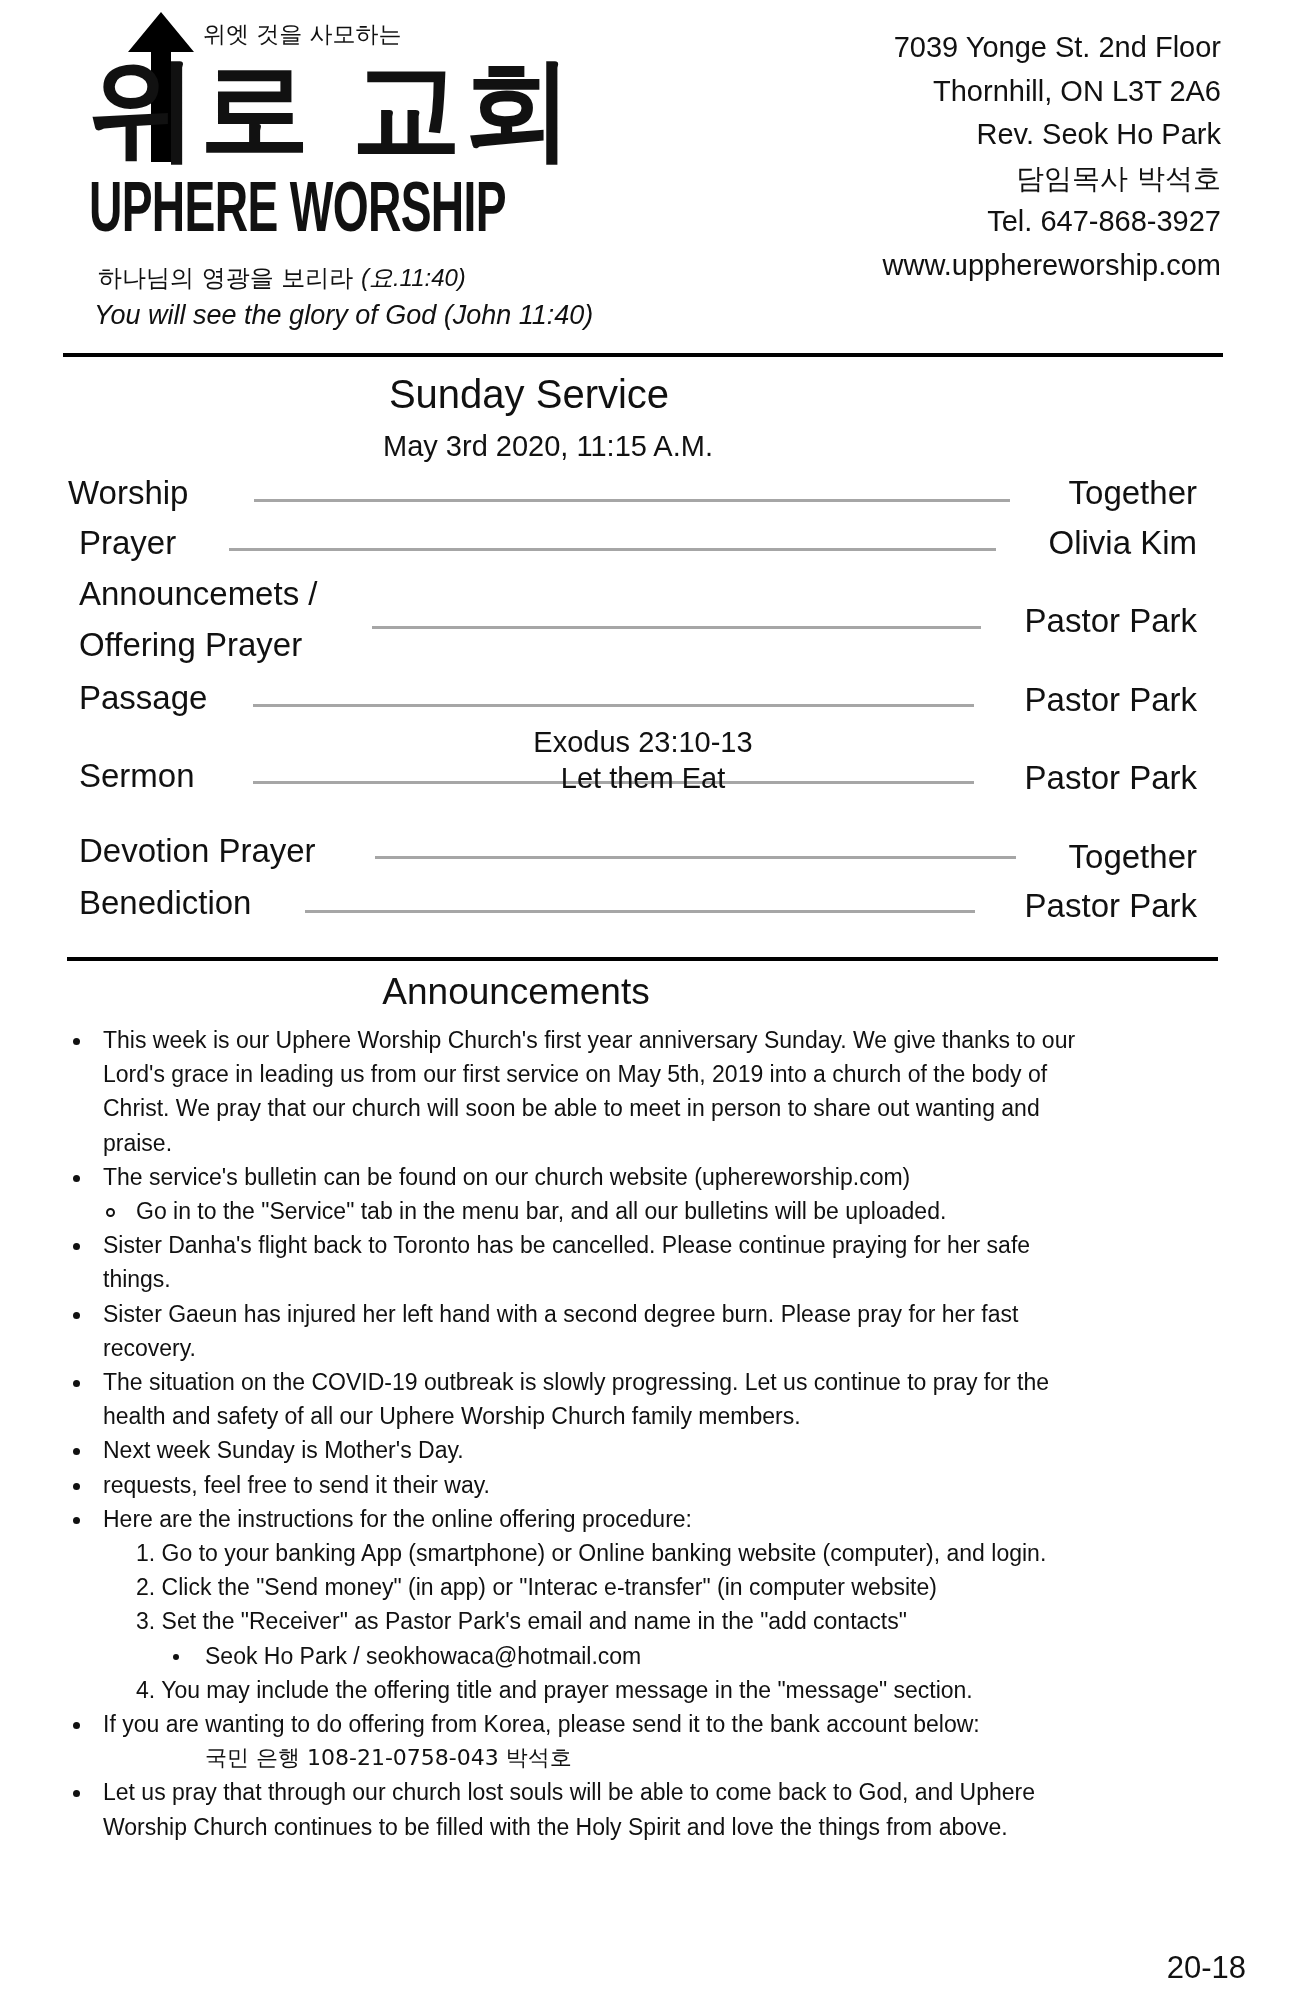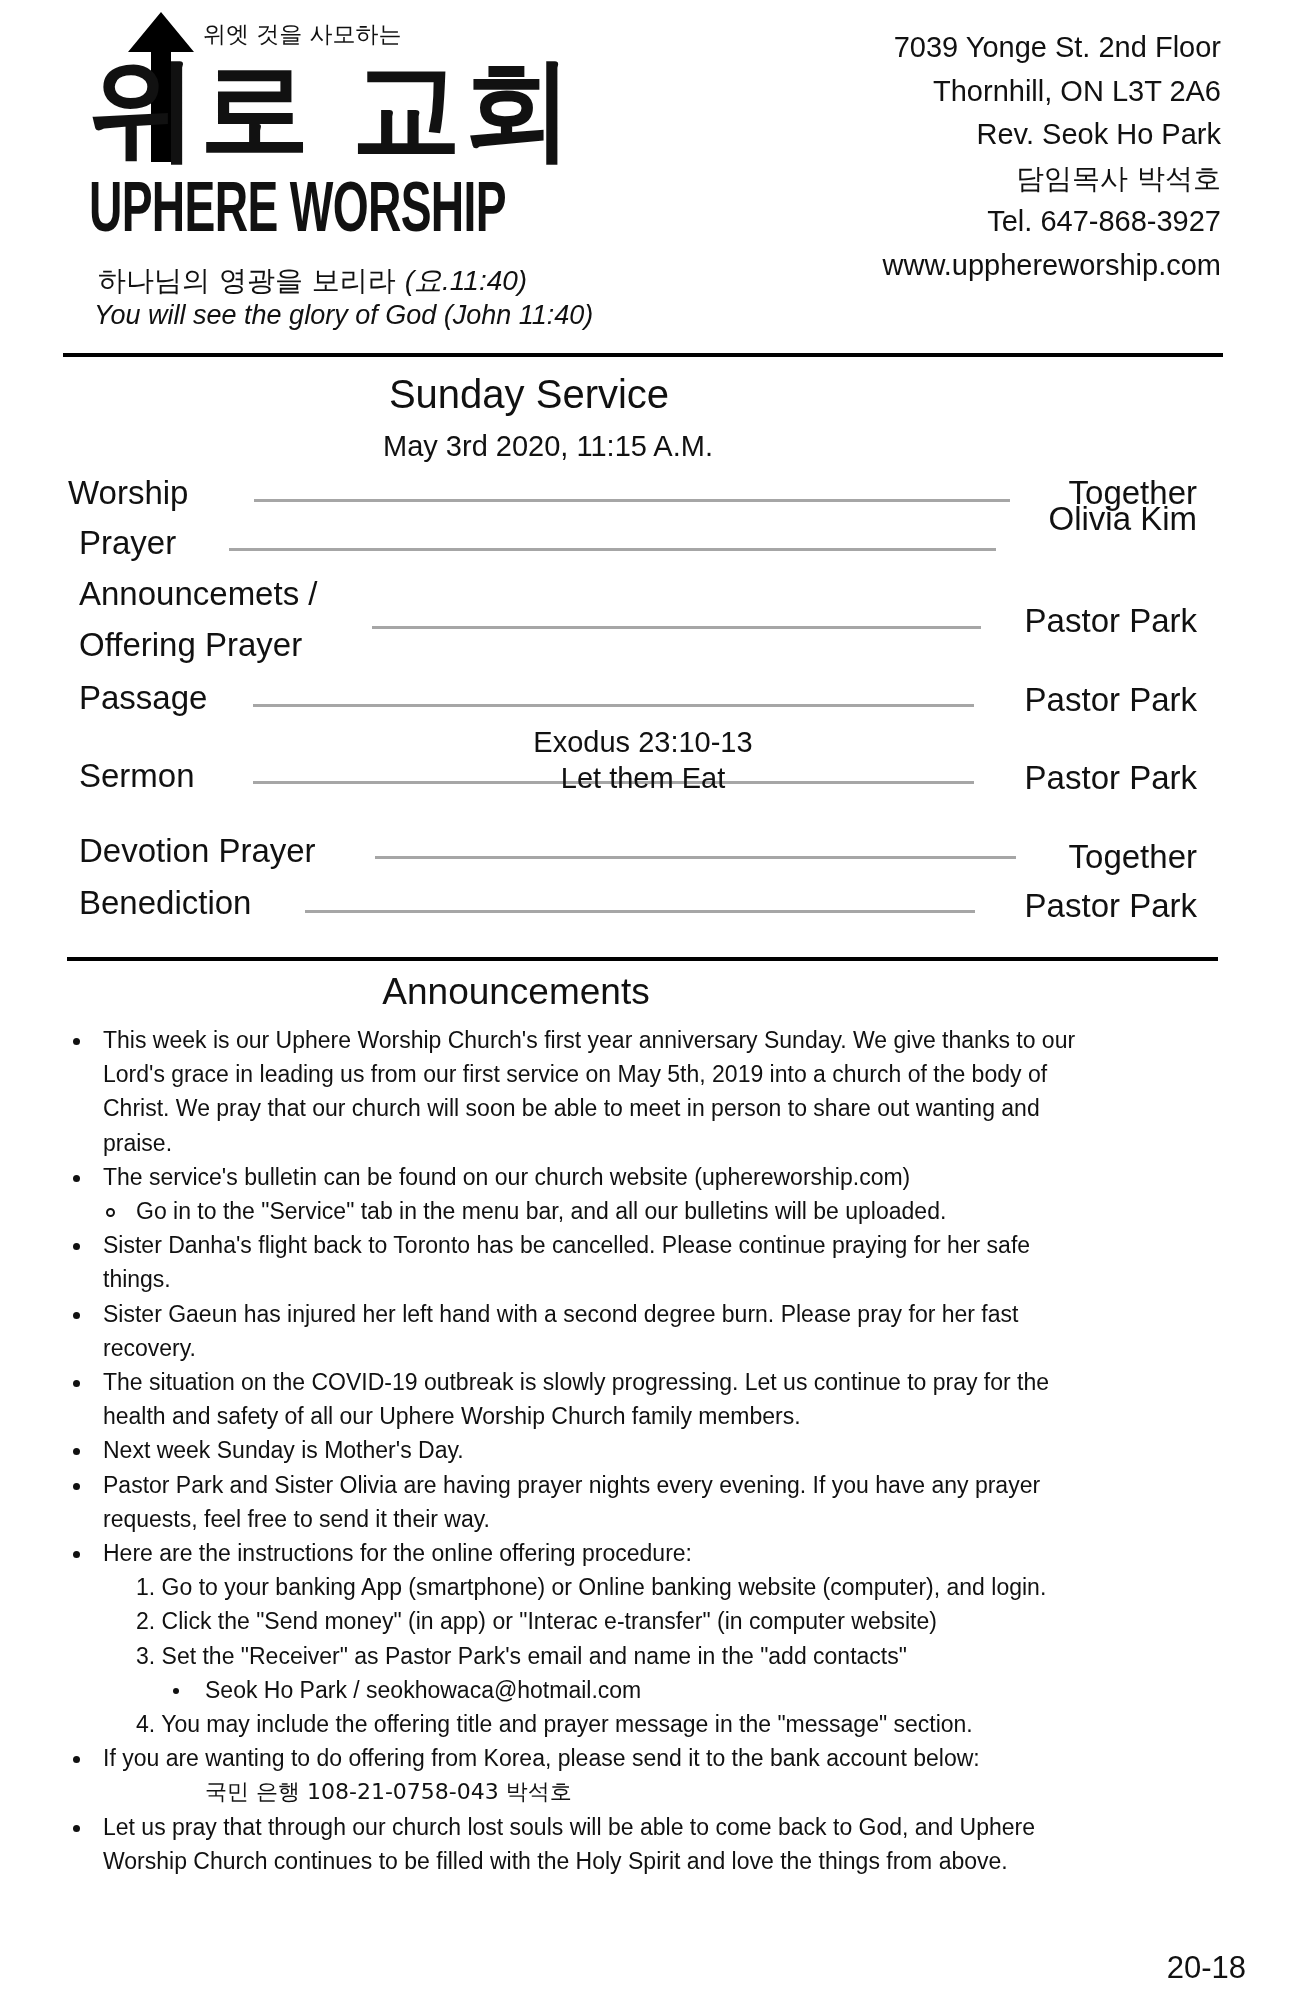--- a/index.html
+++ b/index.html
@@ -8,21 +8,21 @@
     .abs { position: absolute; white-space: nowrap; }
 
     
     .logo-arrow { position: absolute; left: 128px; top: 12px; width: 66px; height: 150px; }
     .tagline-kr { left: 203px; top: 19px; font-size: 23px; font-family: "DejaVu Sans", sans-serif; }
     .logo-kr { left: 88px; top: 52px; font-size: 112px; font-weight: bold; letter-spacing: 2px;
                font-family: "DejaVu Sans", sans-serif; line-height: 1; transform: scaleX(0.98); transform-origin: left top; }
     .logo-en { left: 89px; top: 172px; font-size: 70px; font-weight: bold; line-height: 1;
                font-family: "Liberation Sans Narrow", "Liberation Sans", sans-serif;
                transform: scaleX(0.66); transform-origin: left top; letter-spacing: -1px; }
-    .verse-kr { left: 98px; top: 262px; font-size: 28px; font-family: "DejaVu Sans", sans-serif; }
+    .verse-kr { left: 98px; top: 262px; font-size: 24px; font-family: "DejaVu Sans", sans-serif; }
     .verse-kr i { font-family: "Liberation Sans", sans-serif; }
     .verse-en { left: 94px; top: 300px; font-size: 27px; font-style: italic; }
 
     .contact { right: 73px; top: 26px; text-align: right; font-size: 29px; line-height: 43.5px; }
     .contact div { white-space: nowrap; }
     .contact .kr { font-family: "DejaVu Sans", sans-serif; font-size: 28px; }
 
     .divider { position: absolute; height: 4px; background: #000; }
 
     
@@ -78,21 +78,21 @@
 
 <div class="abs svc-title">Sunday Service</div>
 <div class="abs svc-date">May 3rd 2020, 11:15 A.M.</div>
 
 <div class="abs row-label" style="left:68px; top:474px;">Worship</div>
 <div class="leader" style="left:254px; top:499px; width:756px;"></div>
 <div class="abs row-right" style="top:474px;">Together</div>
 
 <div class="abs row-label" style="left:79px; top:524px;">Prayer</div>
 <div class="leader" style="left:229px; top:548px; width:767px;"></div>
-<div class="abs row-right" style="top:500px;">Olivia Kim</div>
+<div class="abs row-right" style="top:524px;">Olivia Kim</div>
 
 <div class="abs row-label" style="left:79px; top:575px;">Announcemets /</div>
 <div class="abs row-label" style="left:79px; top:626px;">Offering Prayer</div>
 <div class="leader" style="left:372px; top:626px; width:609px;"></div>
 <div class="abs row-right" style="top:602px;">Pastor Park</div>
 
 <div class="abs row-label" style="left:79px; top:679px;">Passage</div>
 <div class="leader" style="left:253px; top:704px; width:721px;"></div>
 <div class="abs row-right" style="top:681px;">Pastor Park</div>
 <div class="abs row-sub" style="top:726px;">Exodus 23:10-13</div>
@@ -136,21 +136,20 @@
         <div>recovery.</div>
       </li>
       <li class="bullet">
         <div>The situation on the COVID-19 outbreak is slowly progressing. Let us continue to pray for the</div>
         <div>health and safety of all our Uphere Worship Church family members.</div>
       </li>
       <li class="bullet">
         <div>Next week Sunday is Mother's Day.</div>
       </li>
       <li class="bullet">
-        <div>Pastor Park and Sister Olivia are having prayer nights every evening. If you have any prayer</div>
         <div>requests, feel free to send it their way.</div>
       </li>
       <li class="bullet">
         <div>Here are the instructions for the online offering procedure:</div>
       </li>
       <li class="step">
         <div>1. Go to your banking App (smartphone)  or Online banking website (computer), and login.</div>
       </li>
       <li class="step">
         <div>2. Click the "Send money" (in app) or  "Interac e-transfer" (in computer website)</div>

